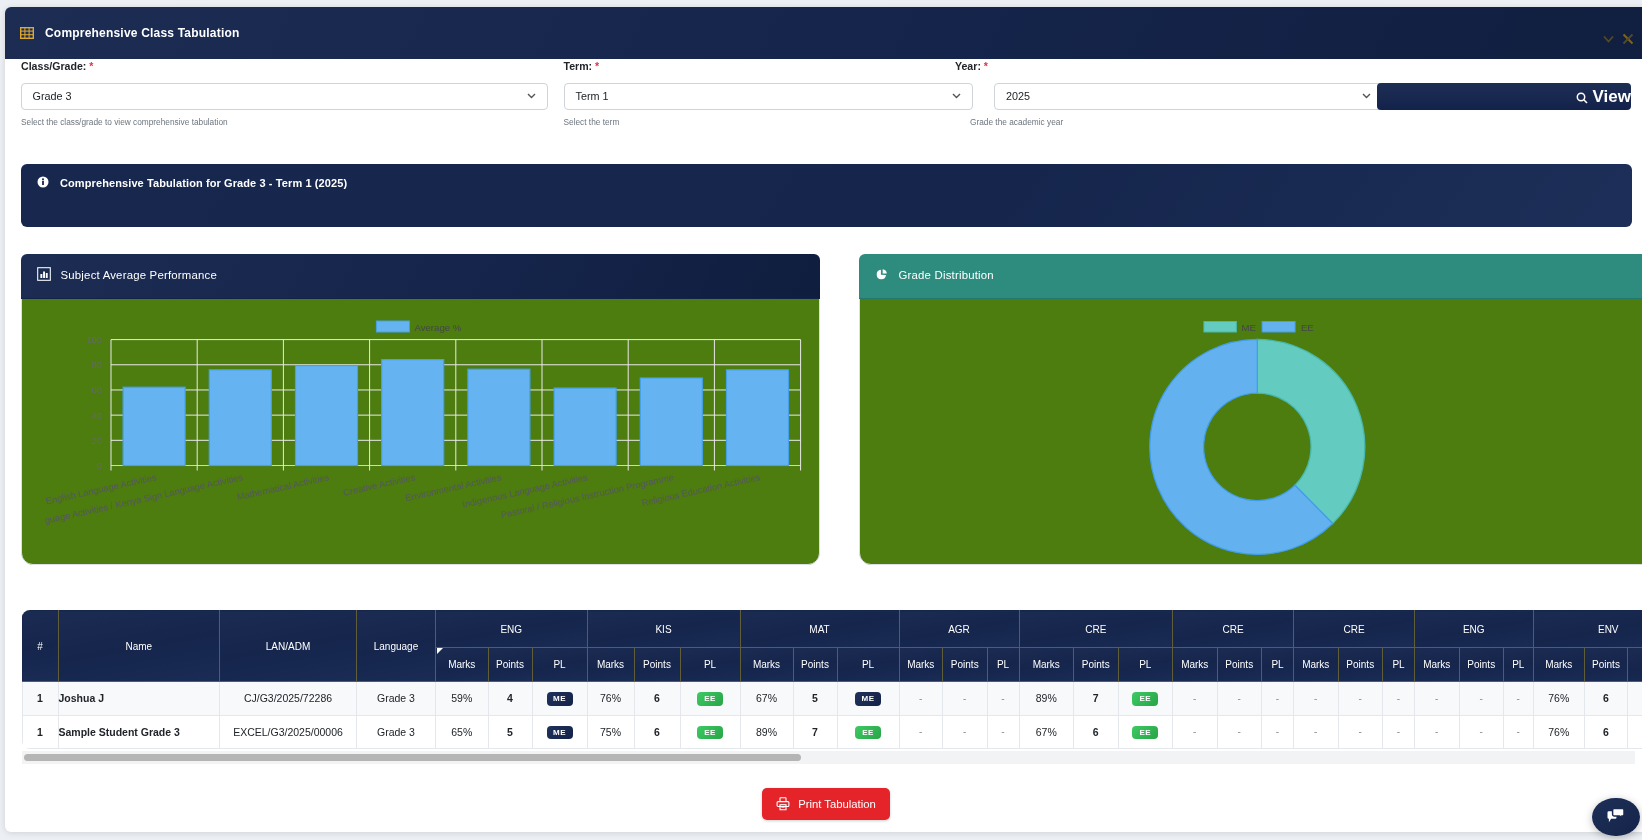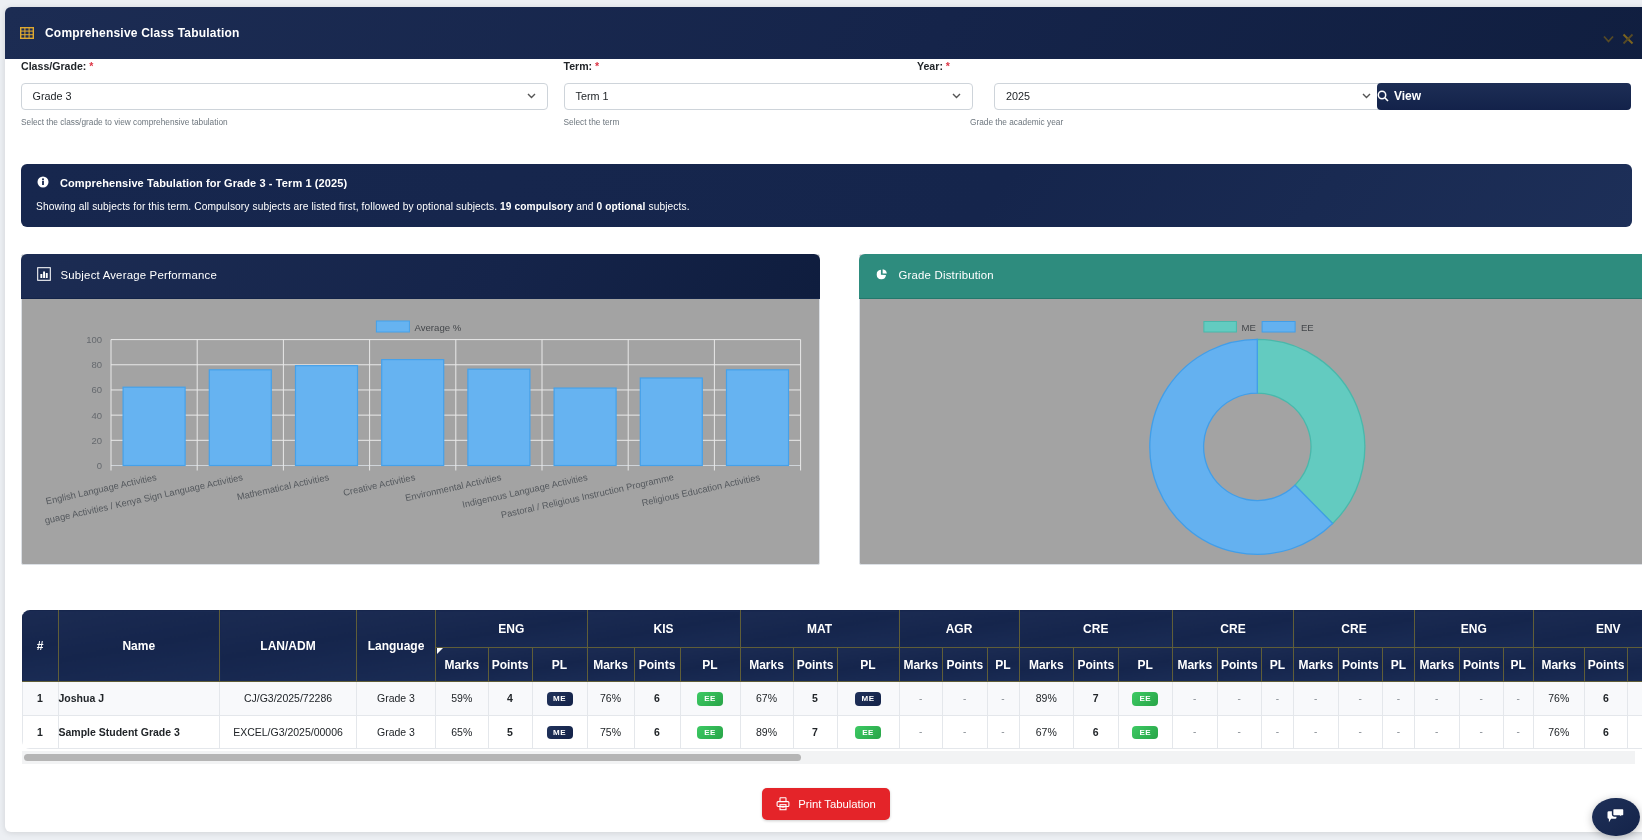--- a/index.html
+++ b/index.html
@@ -7,30 +7,30 @@
 body { background:#eceff3; font-family:"Liberation Sans",sans-serif; position:relative; overflow:hidden; }
 .card { position:absolute; left:5px; top:7px; width:1695px; height:825px; background:#fff; border-radius:6px; box-shadow:0 1px 6px rgba(0,0,0,.12); }
 .abs { position:absolute; }
 .cardhead { position:absolute; left:0; top:0; width:100%; height:52px; background:linear-gradient(120deg,#1c2c53 0%,#15244a 55%,#101e3f 100%); border-radius:6px 6px 0 0; }
 .cardhead .ttl { position:absolute; left:40px; top:19px; font-size:12px; font-weight:bold; color:#fff; letter-spacing:.2px; }
 .lbl { position:absolute; top:53px; font-size:10.6px; font-weight:bold; color:#212529; }
 .lbl .req { color:#dc3545; }
 .sel { position:absolute; top:76px; height:27px; background:#fff; border:1px solid #ced4da; border-radius:4px; font-size:10.8px; color:#212529; line-height:25px; padding-left:11px; }
 .sel svg { position:absolute; right:11px; top:9px; }
 .hlp { position:absolute; top:110px; font-size:8.3px; color:#6c757d; }
-.viewbtn { position:absolute; left:1372px; top:76px; width:254px; height:27px; background:linear-gradient(180deg,#1d2e55 0%,#13224a 100%); border-radius:4px; color:#fff; font-size:12px; font-weight:bold; text-align:left; line-height:27px; }
+.viewbtn { position:absolute; left:1372px; top:76px; width:254px; height:27px; background:linear-gradient(180deg,#1d2e55 0%,#13224a 100%); border-radius:4px; color:#fff; font-size:17px; font-weight:bold; text-align:right; line-height:27px; }
 .banner { position:absolute; left:16px; top:157px; width:1611px; height:63px; background:linear-gradient(125deg,#17274e 0%,#15254c 60%,#1d2f58 100%); border-radius:6px; color:#fff; }
 .banner .b1 { position:absolute; left:39px; top:13px; font-size:11px; font-weight:bold; letter-spacing:.1px; }
 .banner .b2 { position:absolute; left:15px; top:37px; font-size:10.2px; letter-spacing:.1px; }
-.chartcard { position:absolute; top:246.5px; height:311.5px; background:#a3a3a3; border:1px solid #dce0e5; border-radius:2px; }
+.chartcard { position:absolute; top:246.5px; height:311.5px; background:#4d7c0f; border:1px solid #dce0e5; border-radius:12px; }
 .chead { position:absolute; left:-1px; top:-1px; right:-1px; height:45.5px; border-radius:6px 6px 0 0; color:#fff; font-size:11.4px; }
 .chead .ct { position:absolute; left:39.5px; top:15px; letter-spacing:.2px; }
 .tblwrap { position:absolute; left:16.5px; top:603px; border-radius:8px 0 0 8px; overflow:hidden; width:1668px; }
 table { border-collapse:collapse; table-layout:fixed; }
-th { background:linear-gradient(170deg,#1b2b52 0%,#15254c 50%,#1a2c55 100%); border:1.6px solid #605e38; color:#fff; font-weight:bold; font-size:12px; text-align:center; }
+th { background:linear-gradient(170deg,#1b2b52 0%,#15254c 50%,#1a2c55 100%); border:1.6px solid #605e38; color:#fff; font-weight:normal; font-size:10px; text-align:center; }
 tr.grow th { height:37px; border-top-color:#16254b; }
 tr.grow th:first-child { border-left-color:#16254b; }
 tr.srow th { height:34px; }
 td { font-size:10.5px; color:#212529; text-align:center; border:1px solid #e4e7eb; height:33.5px; }
 tr.r1 td { background:#f8f9fb; }
 tr.r2 td { background:#fff; }
 td.nm { text-align:left; font-weight:bold; }
 td.bold { font-weight:bold; }
 td.dash { color:#8a9097; font-size:10px; }
 .badge { display:inline-block; width:26px; height:13.5px; border-radius:4px; color:#fff; font-size:8px; font-weight:bold; line-height:13.5px; text-align:center; letter-spacing:.4px; }
@@ -57,21 +57,21 @@
         <polyline points="1,1.5 5.5,6.5 10,1.5" fill="none" stroke="#564a26" stroke-width="1.8"></polyline>
       </svg>
   <svg class="abs" style="left:1617px;top:26px" width="12" height="12" viewBox="0 0 12 12">
         <line x1="1.5" y1="1.5" x2="10.5" y2="10.5" stroke="#7c641e" stroke-width="2"></line>
         <line x1="10.5" y1="1.5" x2="1.5" y2="10.5" stroke="#564a26" stroke-width="1.8"></line>
       </svg>
 </div>
 
 <div class="lbl" style="left:16px">Class/Grade: <span class="req">*</span></div>
 <div class="lbl" style="left:558.5px">Term: <span class="req">*</span></div>
-<div class="lbl" style="left:912px">Year: <span class="req">*</span></div>
+<div class="lbl" style="left:950px">Year: <span class="req">*</span></div>
 
 <div class="sel" style="left:15.5px;width:527px">Grade 3
   <svg width="9" height="6" viewBox="0 0 9 6">
         <polyline points="1,1 4.5,4.5 8,1" fill="none" stroke="#555" stroke-width="1.4"></polyline>
       </svg>
 </div>
 <div class="sel" style="left:558.5px;width:409px">Term 1
   <svg width="9" height="6" viewBox="0 0 9 6">
         <polyline points="1,1 4.5,4.5 8,1" fill="none" stroke="#555" stroke-width="1.4"></polyline>
       </svg>
@@ -90,21 +90,20 @@
 <div class="hlp" style="left:558.5px">Select the term</div>
 <div class="hlp" style="left:965px">Grade the academic year</div>
 
 <div class="banner">
   <svg class="abs" style="left:16px;top:12px" width="12" height="12" viewBox="0 0 12 12">
         <circle cx="6" cy="6" r="5.5" fill="#fff"></circle>
         <rect x="5.1" y="4.8" width="1.8" height="4.2" fill="#15254c"></rect>
         <rect x="5.1" y="2.4" width="1.8" height="1.7" fill="#15254c"></rect>
       </svg>
   <div class="b1">Comprehensive Tabulation for Grade 3 - Term 1 (2025)</div>
-  <div class="b2">Showing all subjects for this term. Compulsory subjects are listed first, followed by optional subjects. <b>19 compulsory</b> and <b>0 optional</b> subjects.</div>
 </div>
 
 <div class="chartcard" style="left:16px;width:799px">
   <div class="chead" style="background:linear-gradient(120deg,#1c2c53 0%,#15244a 60%,#0f1d3e 100%);border-bottom:1.5px solid #122348">
     <svg class="abs" style="left:16px;top:13.5px" width="14" height="14" viewBox="0 0 14 14">
       <rect x="0.7" y="0.7" width="12.6" height="12.6" fill="none" stroke="#fff" stroke-width="1.05"></rect>
       <rect x="3.4" y="7" width="1.9" height="4" fill="#fff"></rect>
       <rect x="6.1" y="4.5" width="1.9" height="6.5" fill="#fff"></rect>
       <rect x="8.8" y="6" width="1.9" height="5" fill="#fff"></rect>
     </svg>

